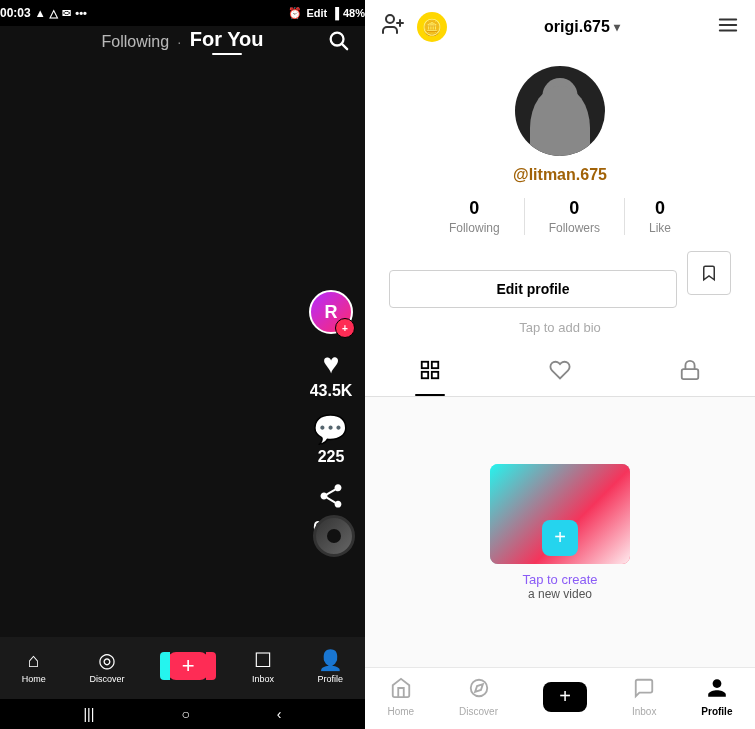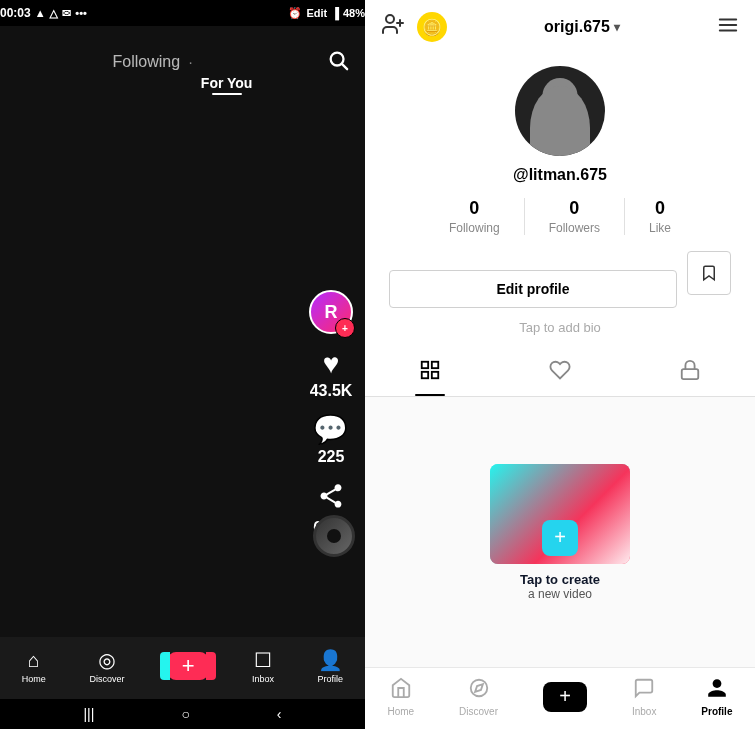--- a/index.html
+++ b/index.html
@@ -53,23 +53,22 @@
       gap: 8px;
     }
     .nav-link-following {
       color: rgba(255,255,255,0.7);
       font-size: 16px;
       font-weight: 500;
     }
     .nav-dot { color: rgba(255,255,255,0.5); font-size: 14px; }
     .nav-link-foryou {
       color: #fff;
-      font-size: 14px;
+      font-size: 20px;
       font-weight: 700;
-      margin-top: 47px;
     }
     .nav-foryou-underline {
       width: 30px;
       height: 2px;
       background: #fff;
       margin: 2px auto 0;
       border-radius: 1px;
     }
     .search-icon-btn {
       position: absolute;
@@ -339,21 +338,21 @@
       border-radius: 50%;
       position: absolute;
       top: 12px;
       left: 50%;
       transform: translateX(-50%);
     }
 
     .profile-username {
       font-size: 16px;
       font-weight: 600;
-      color: #000000;
+      color: #a16207;
       margin-bottom: 14px;
     }
 
     .stats-row {
       display: flex;
       align-items: flex-start;
       gap: 0;
       margin-bottom: 16px;
       width: 100%;
       justify-content: center;
@@ -459,22 +458,22 @@
       width: 140px;
       height: 100px;
       border-radius: 8px;
       overflow: hidden;
       margin-bottom: 8px;
       position: relative;
       background: linear-gradient(135deg, #25f4ee, #fe2c55);
     }
     .create-video-text {
       font-size: 13px;
-      font-weight: 700;
-      color: #0f172a;
+      font-weight: 400;
+      color: #8b5cf6;
     }
     .create-video-sub {
       font-size: 12px;
       color: #555;
     }
     .tap-plus-btn {
       width: 36px;
       height: 36px;
       background: #25d4ee;
       border-radius: 8px;

